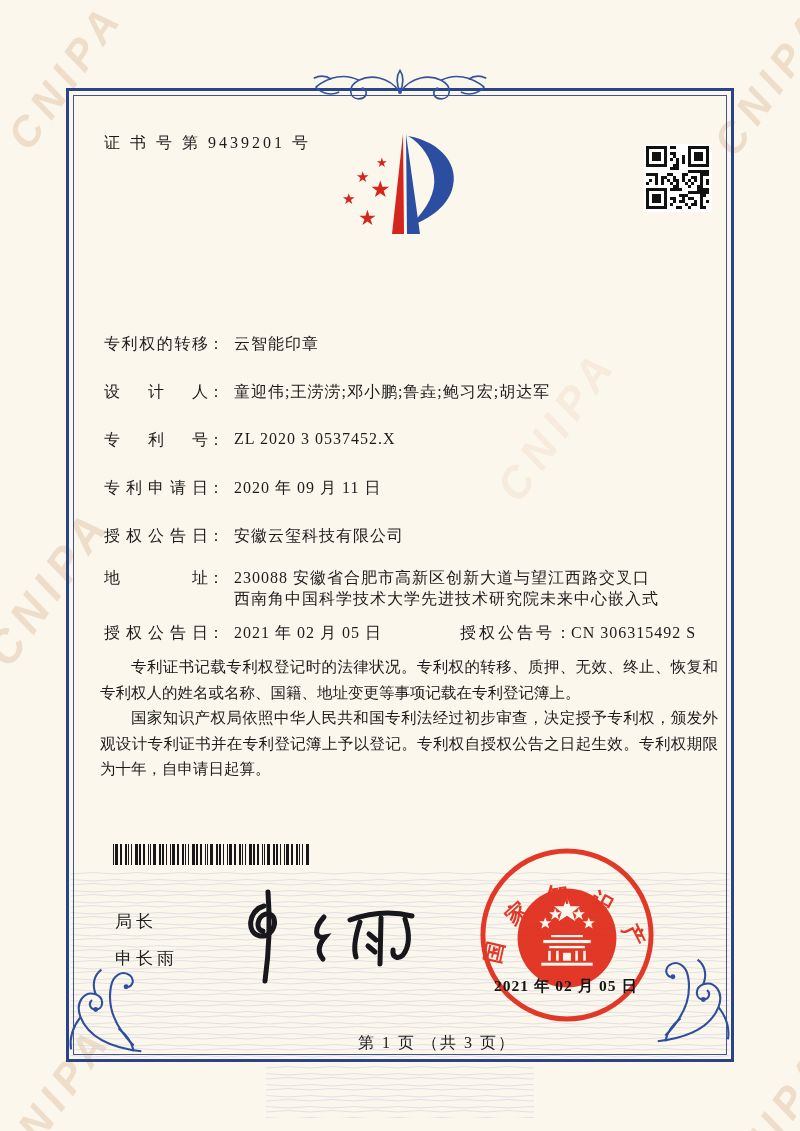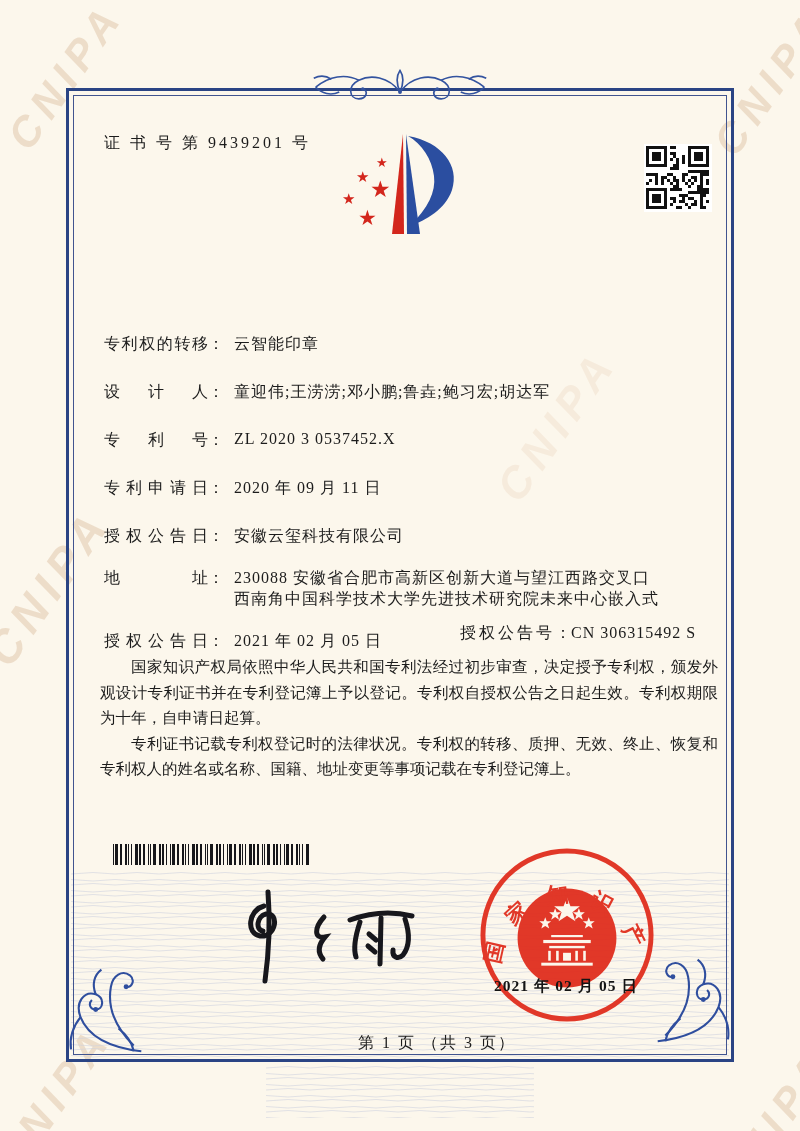--- a/index.html
+++ b/index.html
@@ -313,31 +313,31 @@
     <div class="frow" style="top:144px;">
       <span class="flabel">专利申请日</span><span class="fcolon">：</span><span class="fvalue">2020 年 09 月 11 日</span>
     </div>
     <div class="frow" style="top:192px;">
       <span class="flabel">授权公告日</span><span class="fcolon">：</span><span class="fvalue">安徽云玺科技有限公司</span>
     </div>
     <div class="frow" style="top:234px;">
       <span class="flabel">地址</span><span class="fcolon">：</span><span class="fvalue">230088 安徽省合肥市高新区创新大道与望江西路交叉口
 西南角中国科学技术大学先进技术研究院未来中心嵌入式</span>
     </div>
-    <div class="frow" style="top:289px;margin-top:8px;">
+    <div class="frow" style="top:289px;">
       <span class="flabel">授权公告日</span><span class="fcolon">：</span><span class="fvalue">2021 年 02 月 05 日</span>
     </div>
     <div class="frow2" style="left:356px;top:289px;">
       <span style="letter-spacing:3px;">授权公告号</span><span>：</span><span style="letter-spacing:1px;">CN 306315492 S</span>
     </div>
   </div>
 
   <div class="paras">
+    <p>专利证书记载专利权登记时的法律状况。专利权的转移、质押、无效、终止、恢复和专利权人的姓名或名称、国籍、地址变更等事项记载在专利登记簿上。</p>
     <p>国家知识产权局依照中华人民共和国专利法经过初步审查，决定授予专利权，颁发外观设计专利证书并在专利登记簿上予以登记。专利权自授权公告之日起生效。专利权期限为十年，自申请日起算。</p>
-    <p>专利证书记载专利权登记时的法律状况。专利权的转移、质押、无效、终止、恢复和专利权人的姓名或名称、国籍、地址变更等事项记载在专利登记簿上。</p>
   </div>
 
   <div class="barcode" id="barcode">
       <span style="width: 1px; margin-right: 1px;"></span>
       <span style="width: 3px; margin-right: 2px;"></span>
       <span style="width: 2px; margin-right: 3px;"></span>
       <span style="width: 2px; margin-right: 1px;"></span>
       <span style="width: 1px; margin-right: 2px;"></span>
       <span style="width: 1px; margin-right: 3px;"></span>
       <span style="width: 3px; margin-right: 1px;"></span>
@@ -381,20 +381,24 @@
       <span style="width: 1px; margin-right: 3px;"></span>
       <span style="width: 1px; margin-right: 1px;"></span>
       <span style="width: 3px; margin-right: 2px;"></span>
       <span style="width: 2px; margin-right: 3px;"></span>
       <span style="width: 2px; margin-right: 1px;"></span>
       <span style="width: 1px; margin-right: 2px;"></span>
       <span style="width: 1px; margin-right: 3px;"></span>
       <span style="width: 3px; margin-right: 1px;"></span>
     </div>
 
+  <div class="officer">
+    <div>局长</div>
+    <div>申长雨</div>
+  </div>
 
   <div class="signature">
     <svg viewBox="0 0 200 100" width="200" height="100">
       <g fill="none" stroke="#17171c" stroke-width="5" stroke-linecap="round">
         <path d="M32,22 C16,26 14,50 28,52 C44,54 48,28 34,30 C25,32 23,46 31,47"></path>
         <path d="M36,8 C38,34 37,68 33,97"></path>
         <path d="M92,33 C82,44 82,55 93,53 C87,60 85,68 91,75"></path>
         <path d="M118,36 C140,28 160,27 180,32"></path>
         <path d="M128,38 C123,53 121,64 124,73"></path>
         <path d="M173,35 C178,50 178,62 171,71 C166,76 160,73 161,66"></path>

